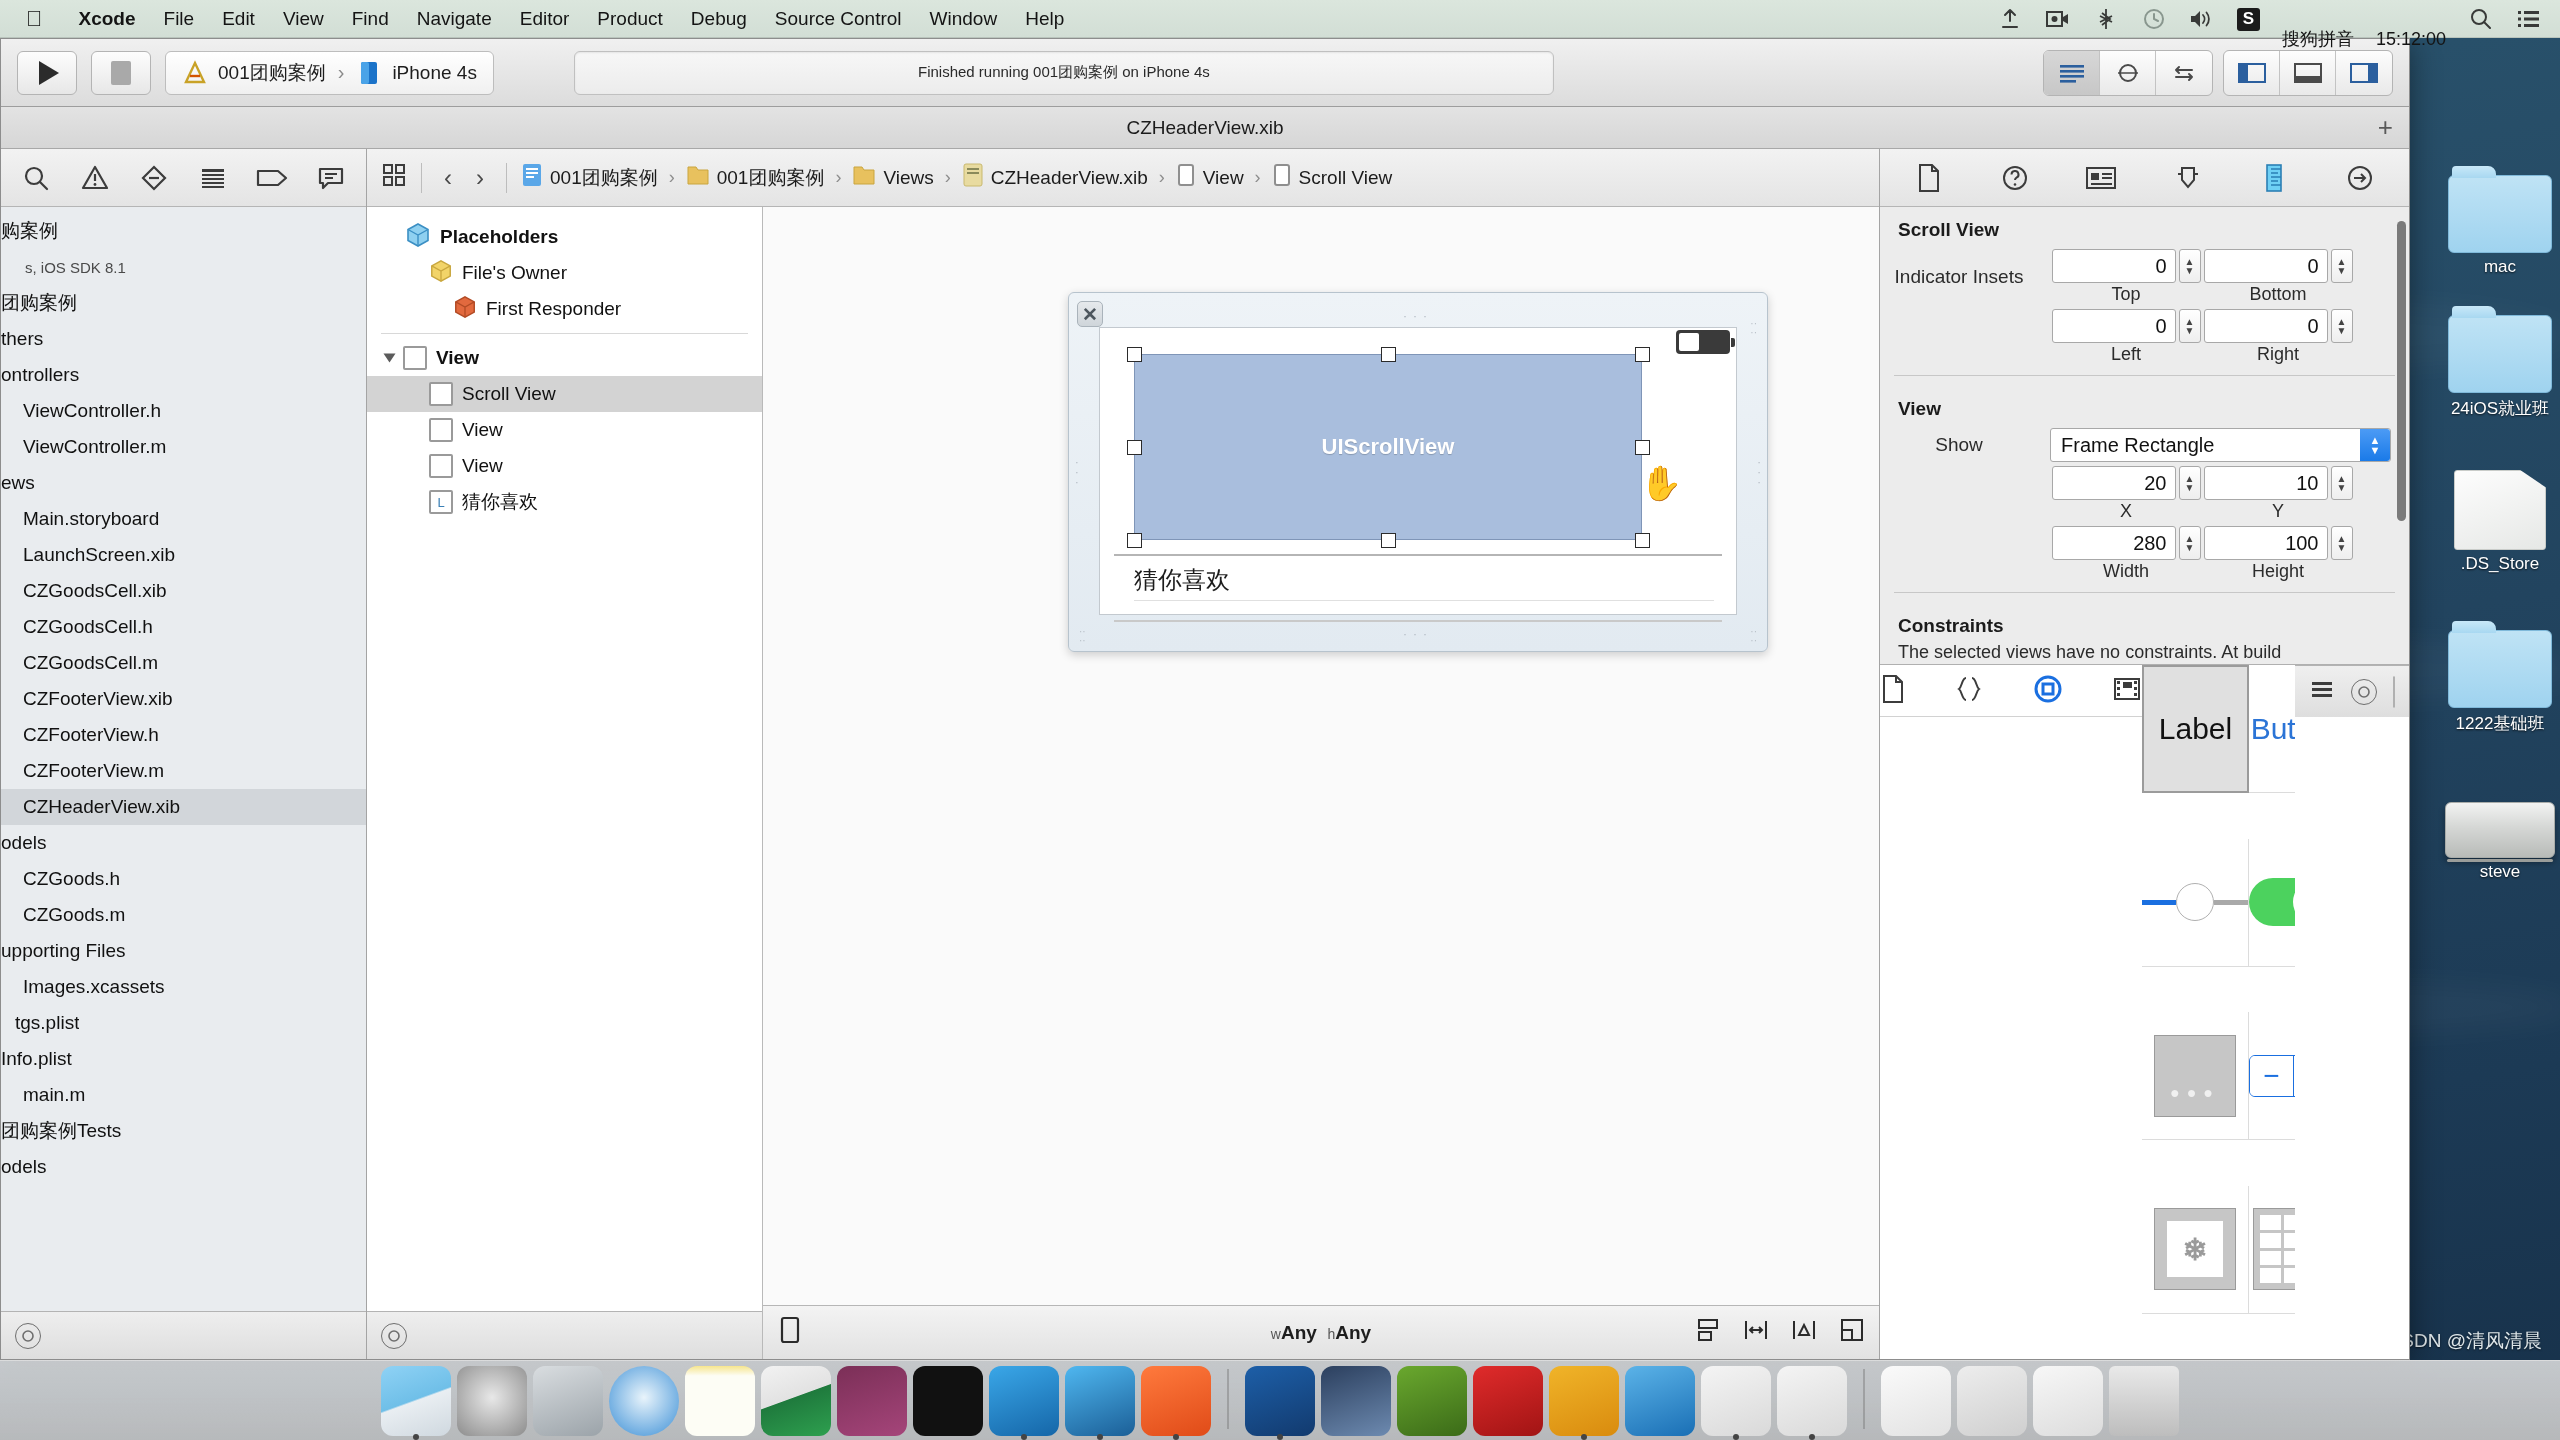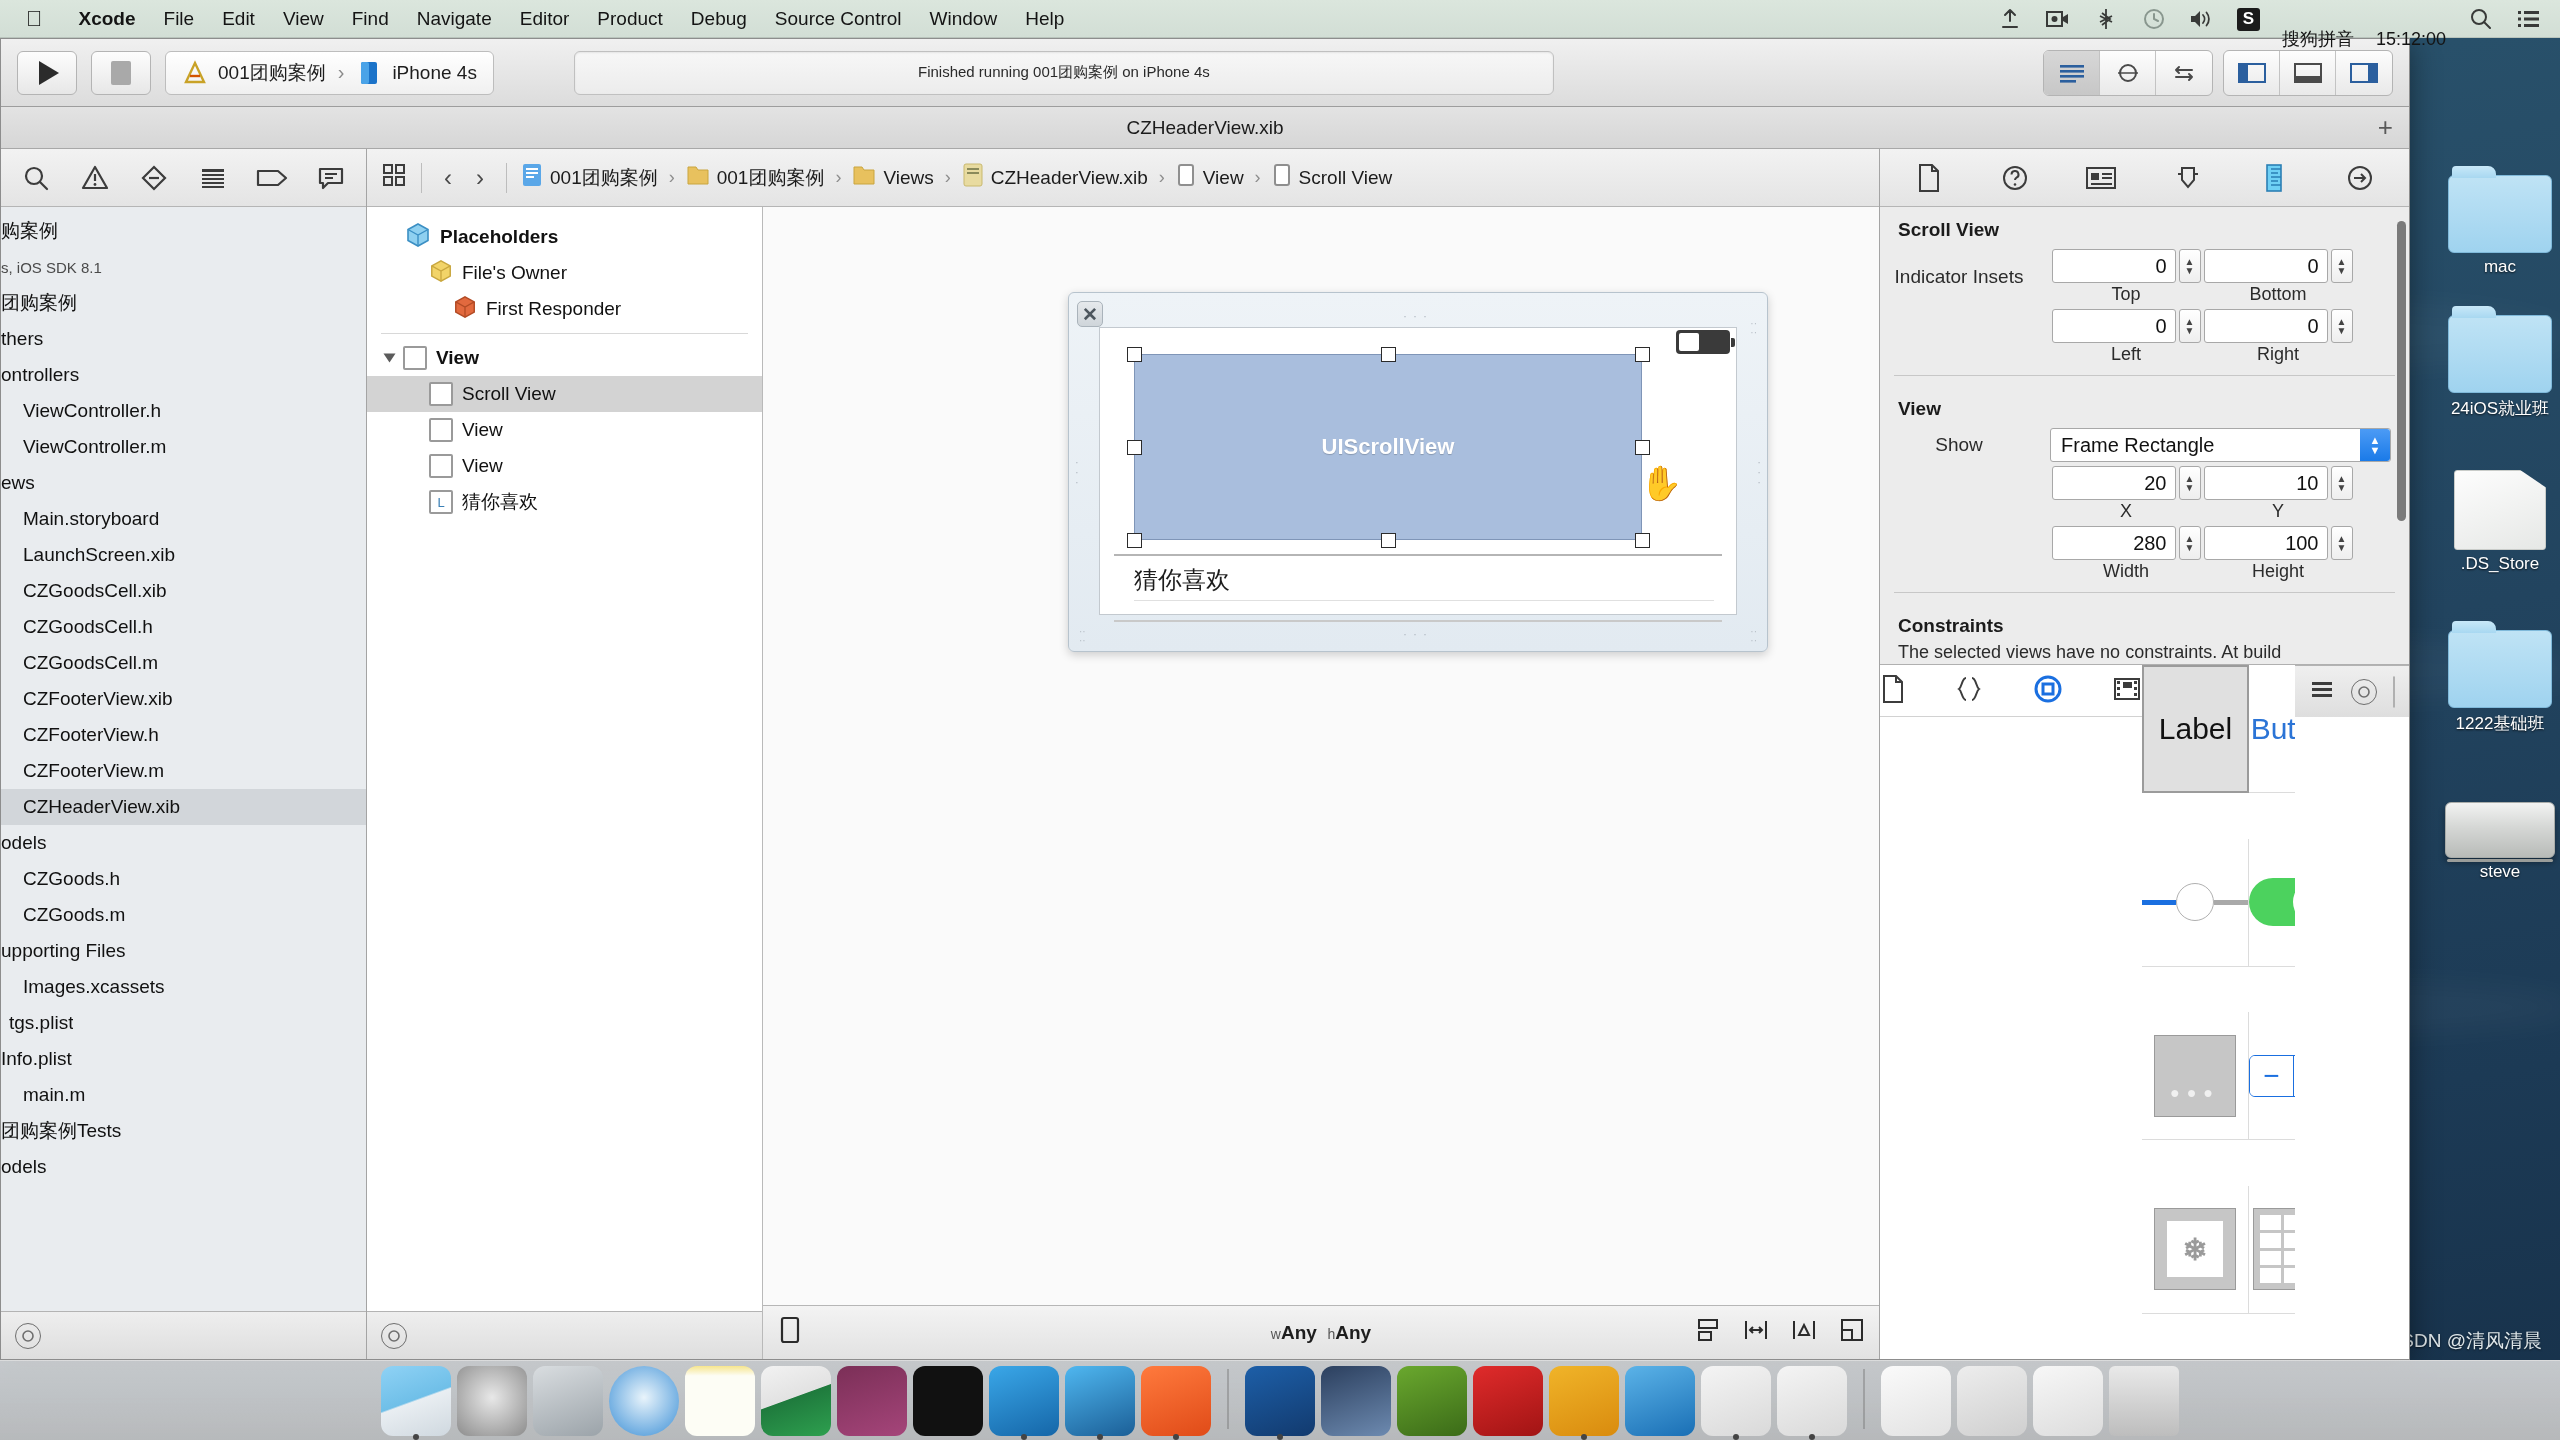--- a/index.html
+++ b/index.html
@@ -548,21 +548,21 @@
               <path d="M4 6h22v14H12l-5 5v-5H4z" fill="none" stroke="#3c3c3c" stroke-width="2.2" stroke-linejoin="round"></path>
               <path d="M9 11h12M9 15h8" stroke="#3c3c3c" stroke-width="1.8"></path>
             </svg>
         </div>
       </div>
       <div class="nav-list" id="nav-list">
           <div class="nav-row">
             <span class="txt" style="padding-left: 0px;">购案例</span>
           </div>
           <div class="nav-row">
-            <span class="txt nav-sub" style="padding-left: 0px;">s, iOS SDK 8.1</span>
+            <span class="txt nav-sub" style="padding-left: 0px; margin-left: 24px;">s, iOS SDK 8.1</span>
           </div>
           <div class="nav-row">
             <span class="txt" style="padding-left: 0px;">团购案例</span>
           </div>
           <div class="nav-row">
             <span class="txt" style="padding-left: 0px;">thers</span>
           </div>
           <div class="nav-row">
             <span class="txt" style="padding-left: 0px;">ontrollers</span>
           </div>
@@ -611,21 +611,21 @@
           <div class="nav-row">
             <span class="txt" style="padding-left: 22px;">CZGoods.m</span>
           </div>
           <div class="nav-row">
             <span class="txt" style="padding-left: 0px;">upporting Files</span>
           </div>
           <div class="nav-row">
             <span class="txt" style="padding-left: 22px;">Images.xcassets</span>
           </div>
           <div class="nav-row">
-            <span class="txt" style="padding-left: 8px;">tgs.plist</span>
+            <span class="txt" style="padding-left: 14px;">tgs.plist</span>
           </div>
           <div class="nav-row">
             <span class="txt" style="padding-left: 0px;">Info.plist</span>
           </div>
           <div class="nav-row">
             <span class="txt" style="padding-left: 22px;">main.m</span>
           </div>
           <div class="nav-row">
             <span class="txt" style="padding-left: 0px;">团购案例Tests</span>
           </div>

